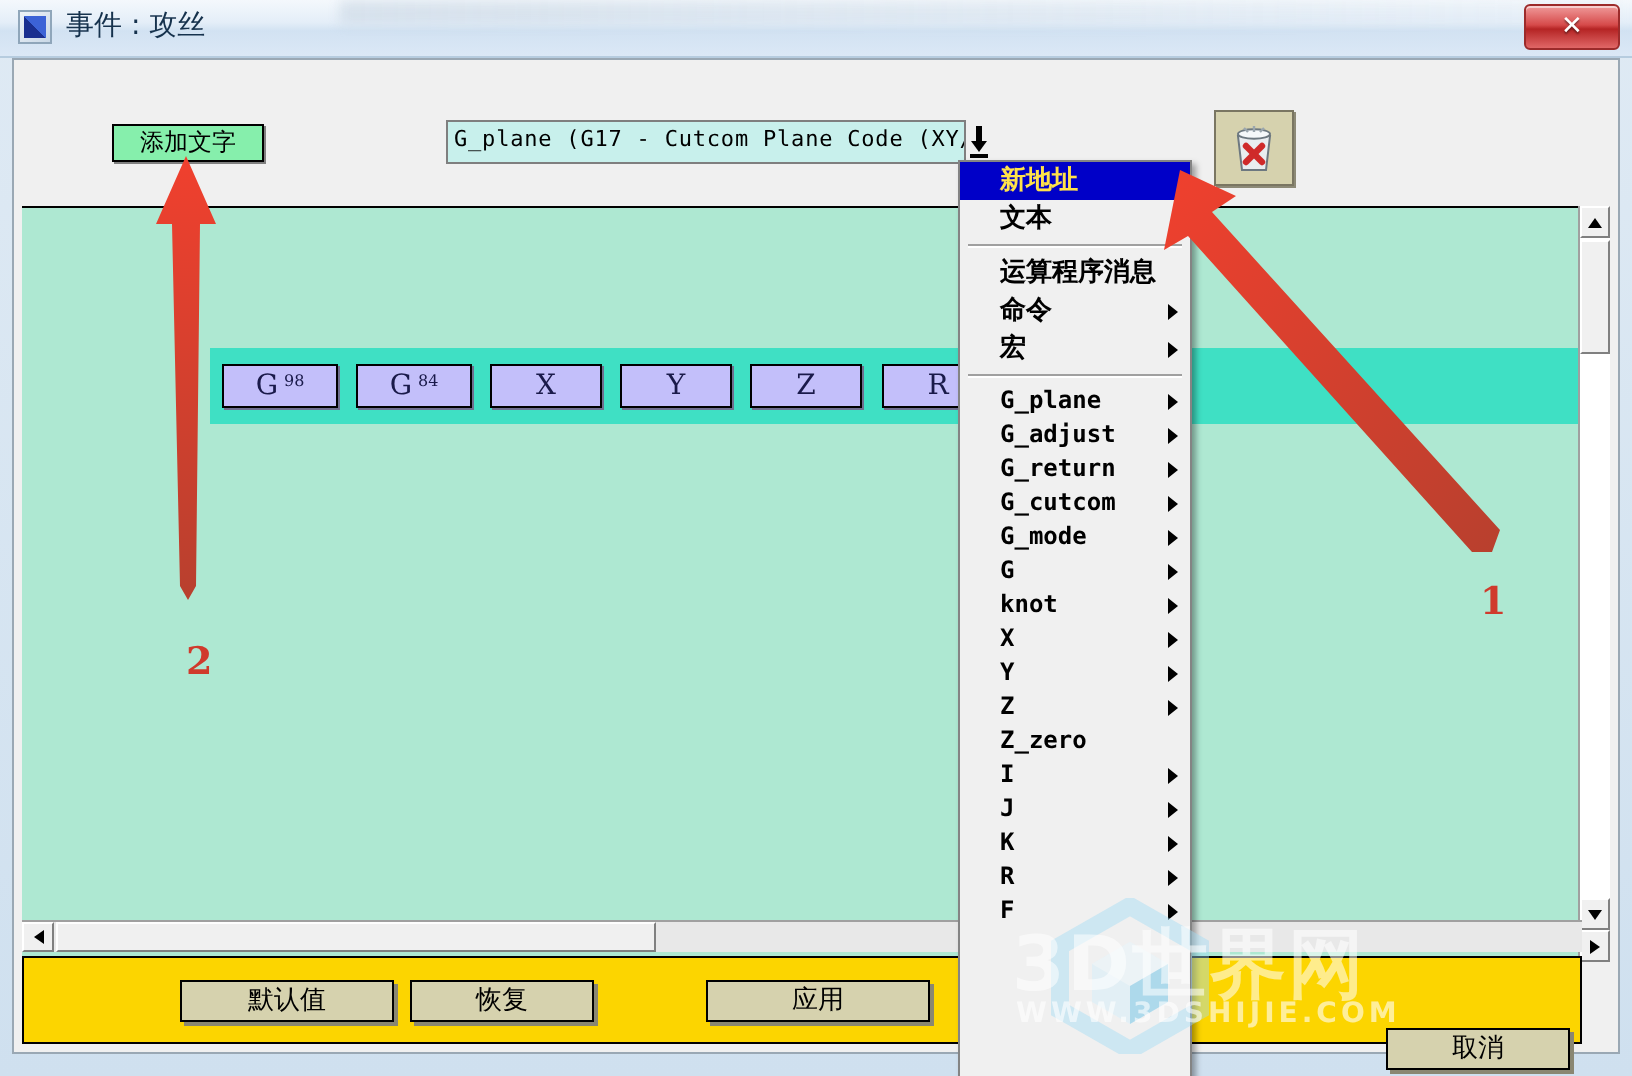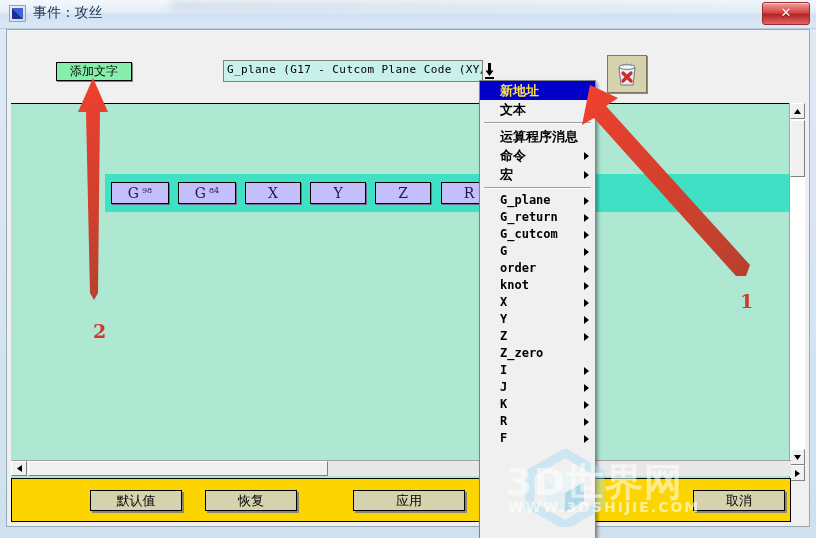--- a/index.html
+++ b/index.html
@@ -307,41 +307,42 @@
     <div id="hscroll">
       <div class="sbtn left">
         <svg width="5" height="7" viewBox="0 0 5 7">
             <polygon points="5,0 5,7 0,3.5" fill="#000"></polygon>
           </svg>
       </div>
       <div id="hthumb"></div>
     </div>
 
     <div id="bottombar">
-        <div class="bbtn" style="left: 78px; width: 92px;">默认值</div>
+        <div class="bbtn" style="left: 78px; width: 107px;">默认值</div>
         <div class="bbtn" style="left: 193px; width: 92px;">恢复</div>
         <div class="bbtn" style="left: 341px; width: 112px;">应用</div>
-        <div class="bbtn" style="left: 681px; width: 92px;">取消</div>
+        <div class="bbtn" style="left: 681px; width: 92px; margin-top: 24px;">取消</div>
       </div>
 
   </div>
 
   <div id="menu">
       <div class="mi cjk sel"><span>新地址</span></div>
       <div class="mi cjk"><span>文本</span></div>
       <div class="msep"></div>
       <div class="mi cjk"><span>运算程序消息</span></div>
       <div class="mi cjk"><span>命令</span><span class="arr"></span></div>
       <div class="mi cjk"><span>宏</span><span class="arr"></span></div>
       <div class="msep"></div>
       <div class="mi mono"><span>G_plane</span><span class="arr"></span></div>
+      <div class="mi mono"><span>G_adjust</span><span class="arr"></span></div>
       <div class="mi mono"><span>G_return</span><span class="arr"></span></div>
       <div class="mi mono"><span>G_cutcom</span><span class="arr"></span></div>
+      <div class="mi mono"><span>G_mode</span><span class="arr"></span></div>
       <div class="mi mono"><span>G</span><span class="arr"></span></div>
-      <div class="mi mono"><span>order</span><span class="arr"></span></div>
       <div class="mi mono"><span>knot</span><span class="arr"></span></div>
       <div class="mi mono"><span>X</span><span class="arr"></span></div>
       <div class="mi mono"><span>Y</span><span class="arr"></span></div>
       <div class="mi mono"><span>Z</span><span class="arr"></span></div>
       <div class="mi mono"><span>Z_zero</span></div>
       <div class="mi mono"><span>I</span><span class="arr"></span></div>
       <div class="mi mono"><span>J</span><span class="arr"></span></div>
       <div class="mi mono"><span>K</span><span class="arr"></span></div>
       <div class="mi mono"><span>R</span><span class="arr"></span></div>
       <div class="mi mono"><span>F</span><span class="arr"></span></div>

